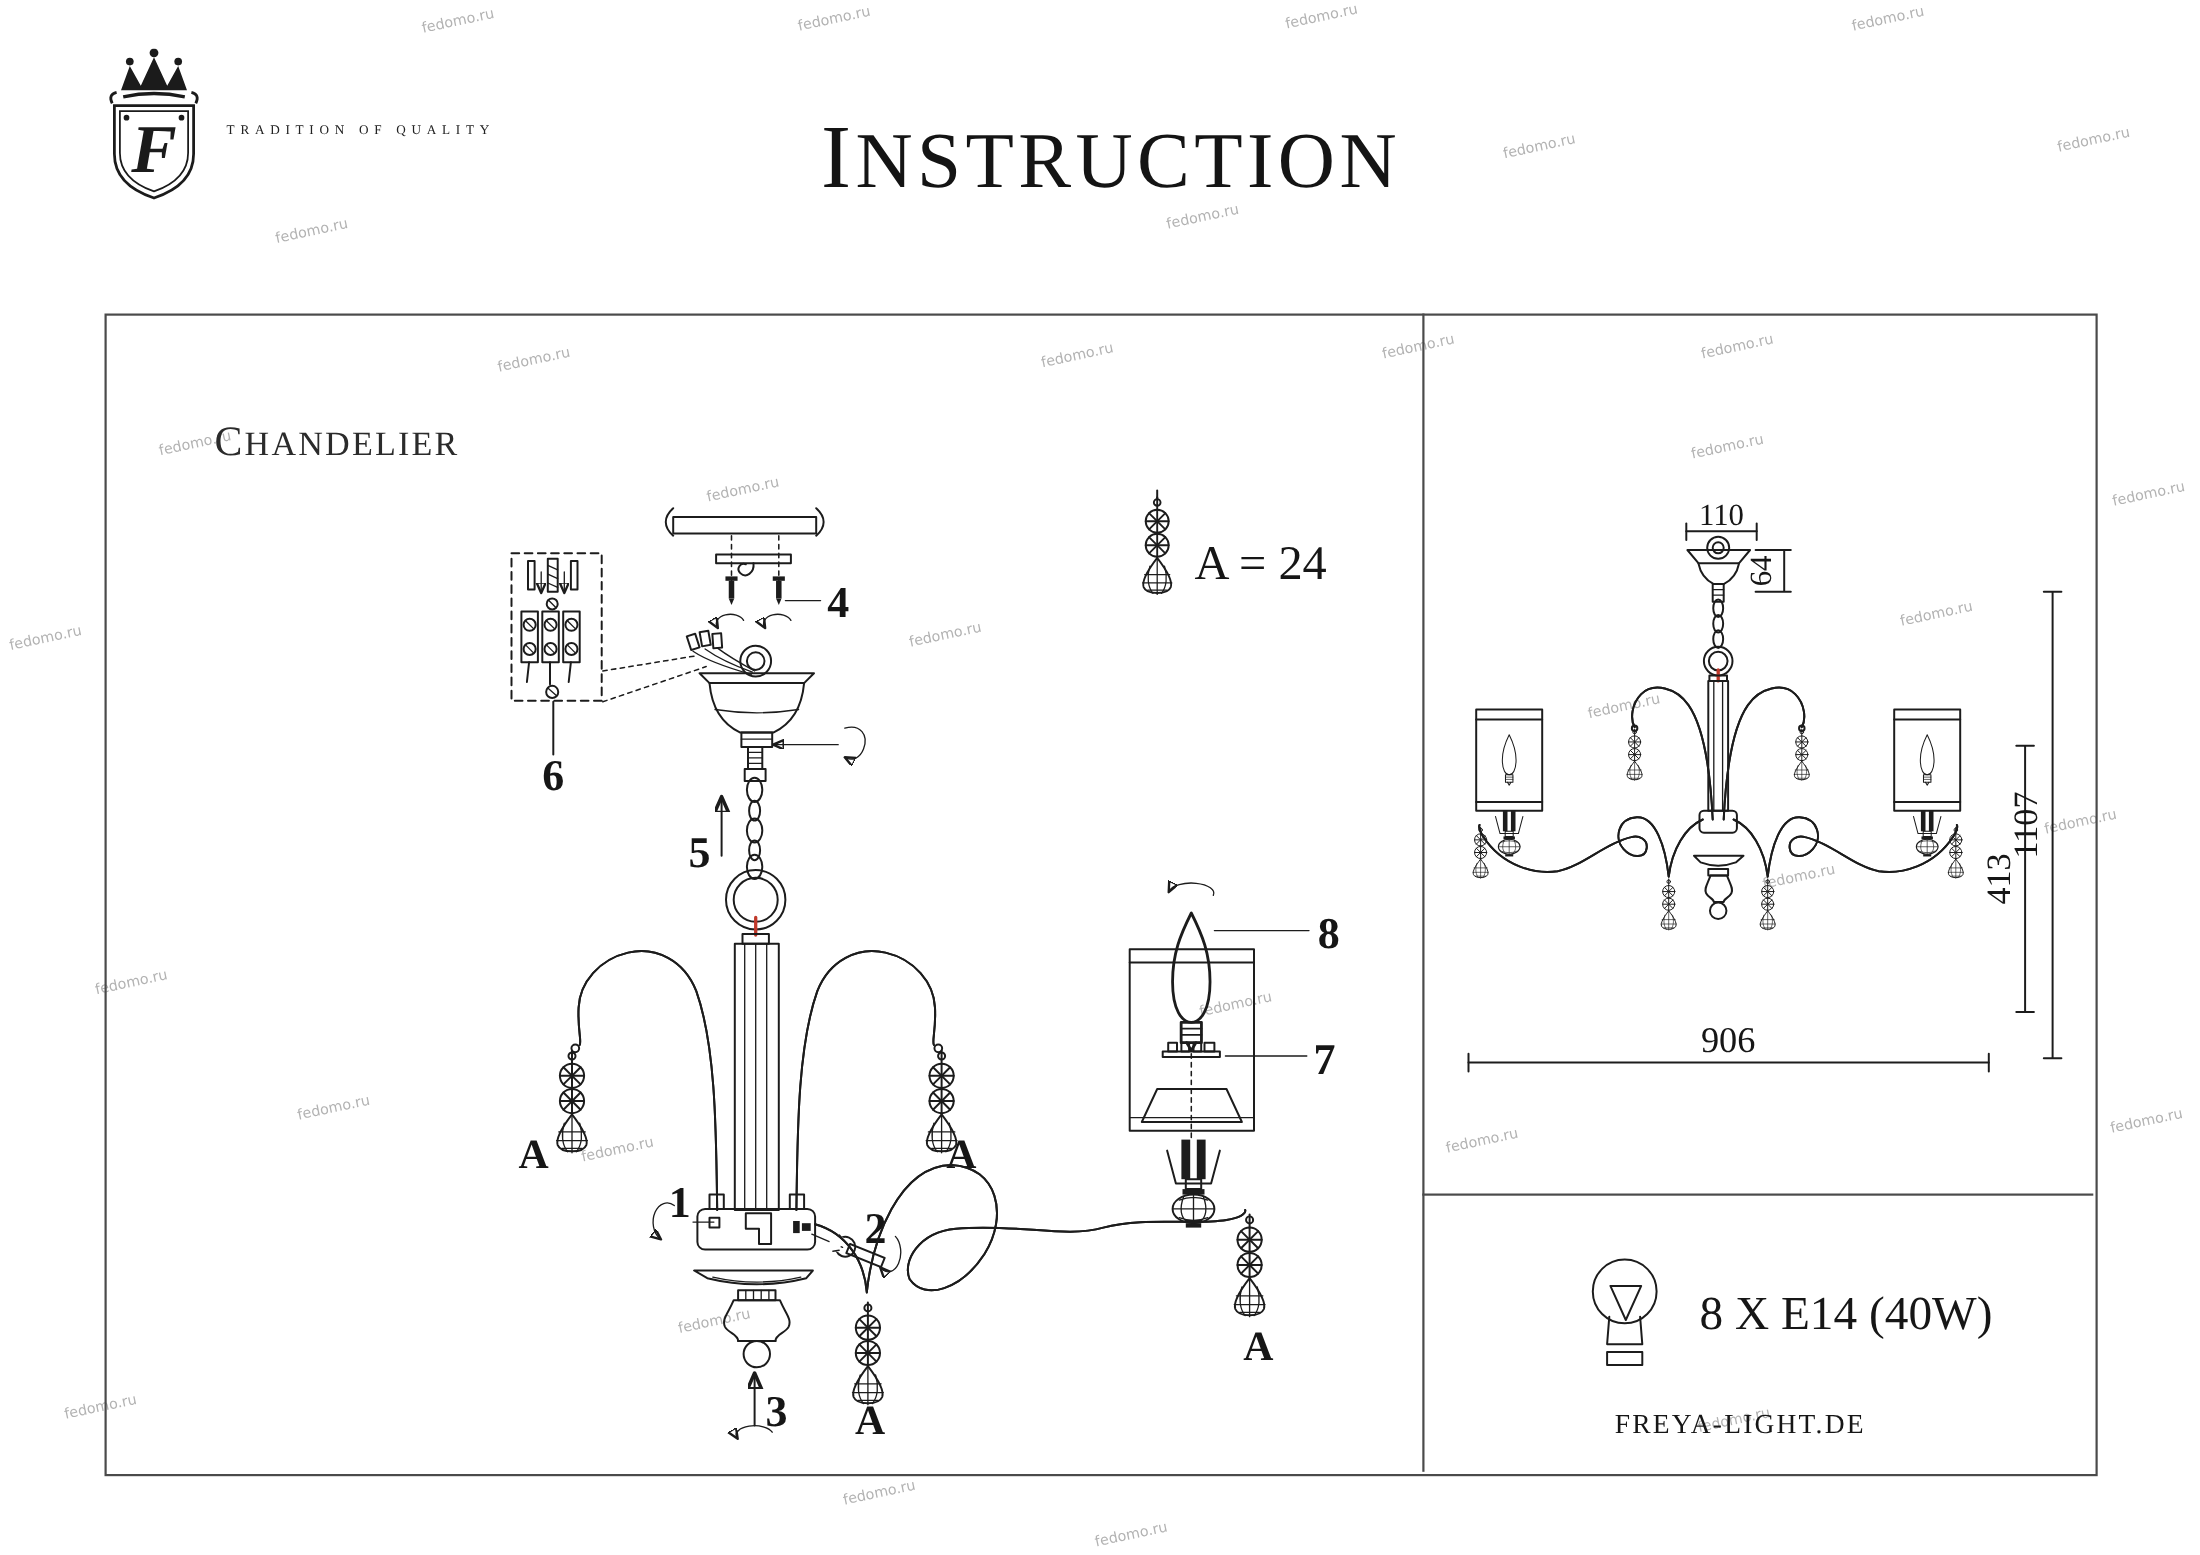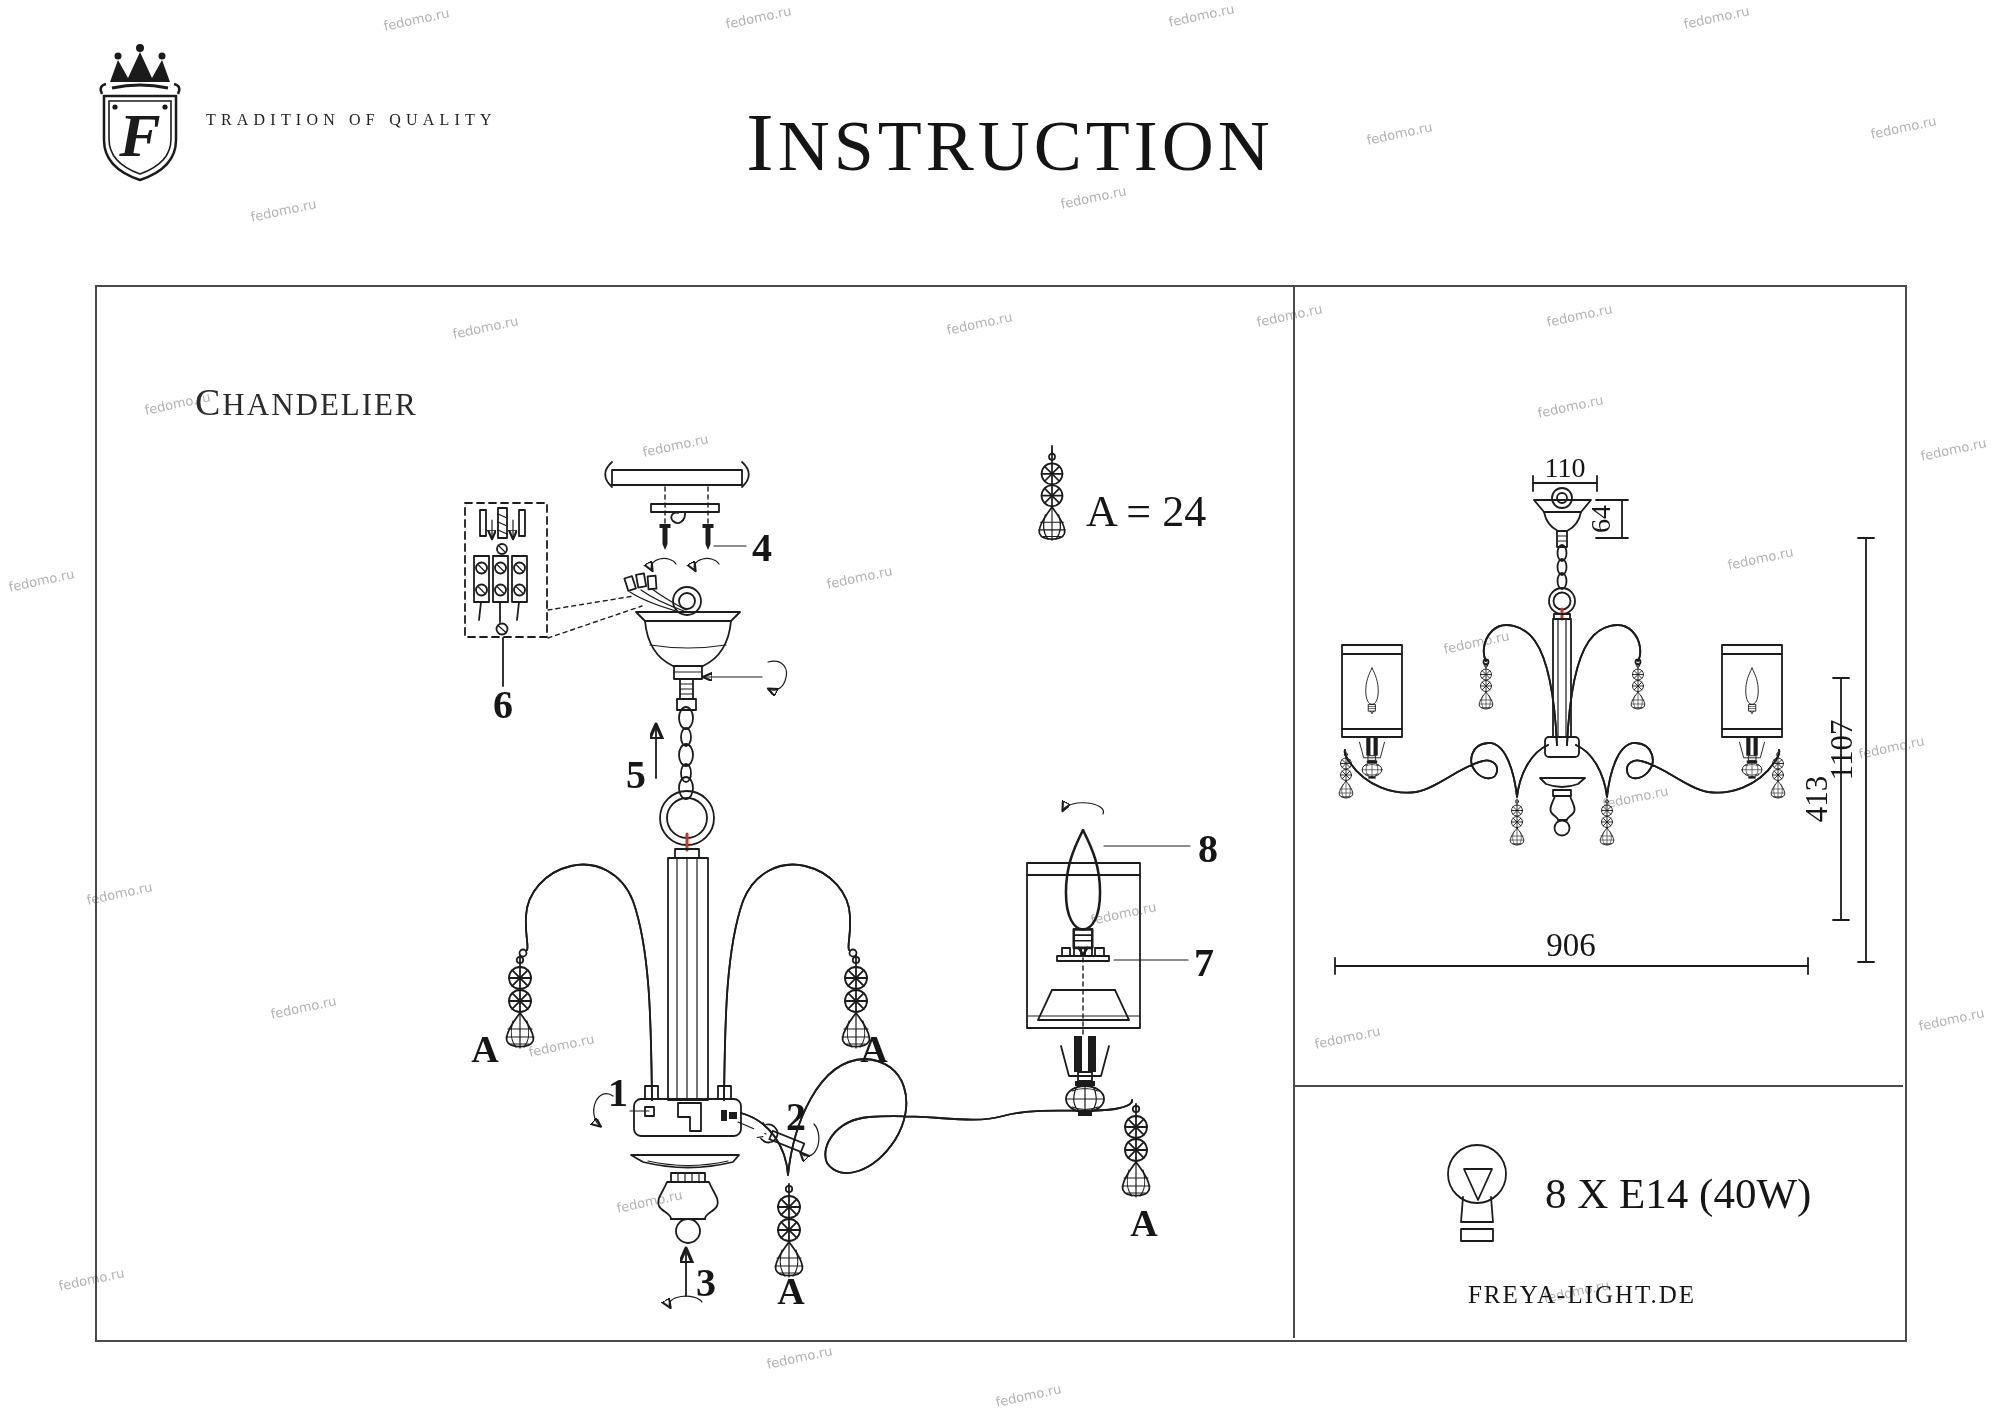--- a/index.html
+++ b/index.html
@@ -2,21 +2,21 @@
 <html><head>
 <meta charset="utf-8">
 <style>
   html,body{margin:0;padding:0;background:#ffffff;}
   #page{position:relative;width:2000px;height:1414px;background:#fff;overflow:hidden;
         font-family:"Liberation Serif",serif;color:#181818;}
   
   #brand-block{position:absolute;left:82px;top:44px;width:430px;height:150px;}
   #brand-name{position:absolute;left:120px;top:4px;font-size:58px;font-weight:bold;
               letter-spacing:13px;color:#1b1b1b;line-height:1;}
-  #brand-tagline{position:absolute;left:124px;top:68px;font-size:16px;letter-spacing:5.2px;
+  #brand-tagline{position:absolute;left:124px;top:68px;font-size:12px;letter-spacing:5.2px;
               color:#222;line-height:1;}
   #page-title{position:absolute;left:720px;top:98px;width:580px;text-align:center;
               font-size:72px;letter-spacing:4px;color:#141414;line-height:1.1;}
   #page-title span{display:inline-block;}
   #page-title span::first-letter{font-size:82px;}
   
   .frame{position:absolute;border:2px solid #4a4a4a;}
   #main-box{left:95px;top:285px;width:1808px;height:1053px;}
   #divider-v{position:absolute;left:1293px;top:285px;width:0;height:1053px;border-left:2px solid #4a4a4a;}
   #divider-h{position:absolute;left:1293px;top:1085px;width:610px;height:0;border-top:2px solid #4a4a4a;}

